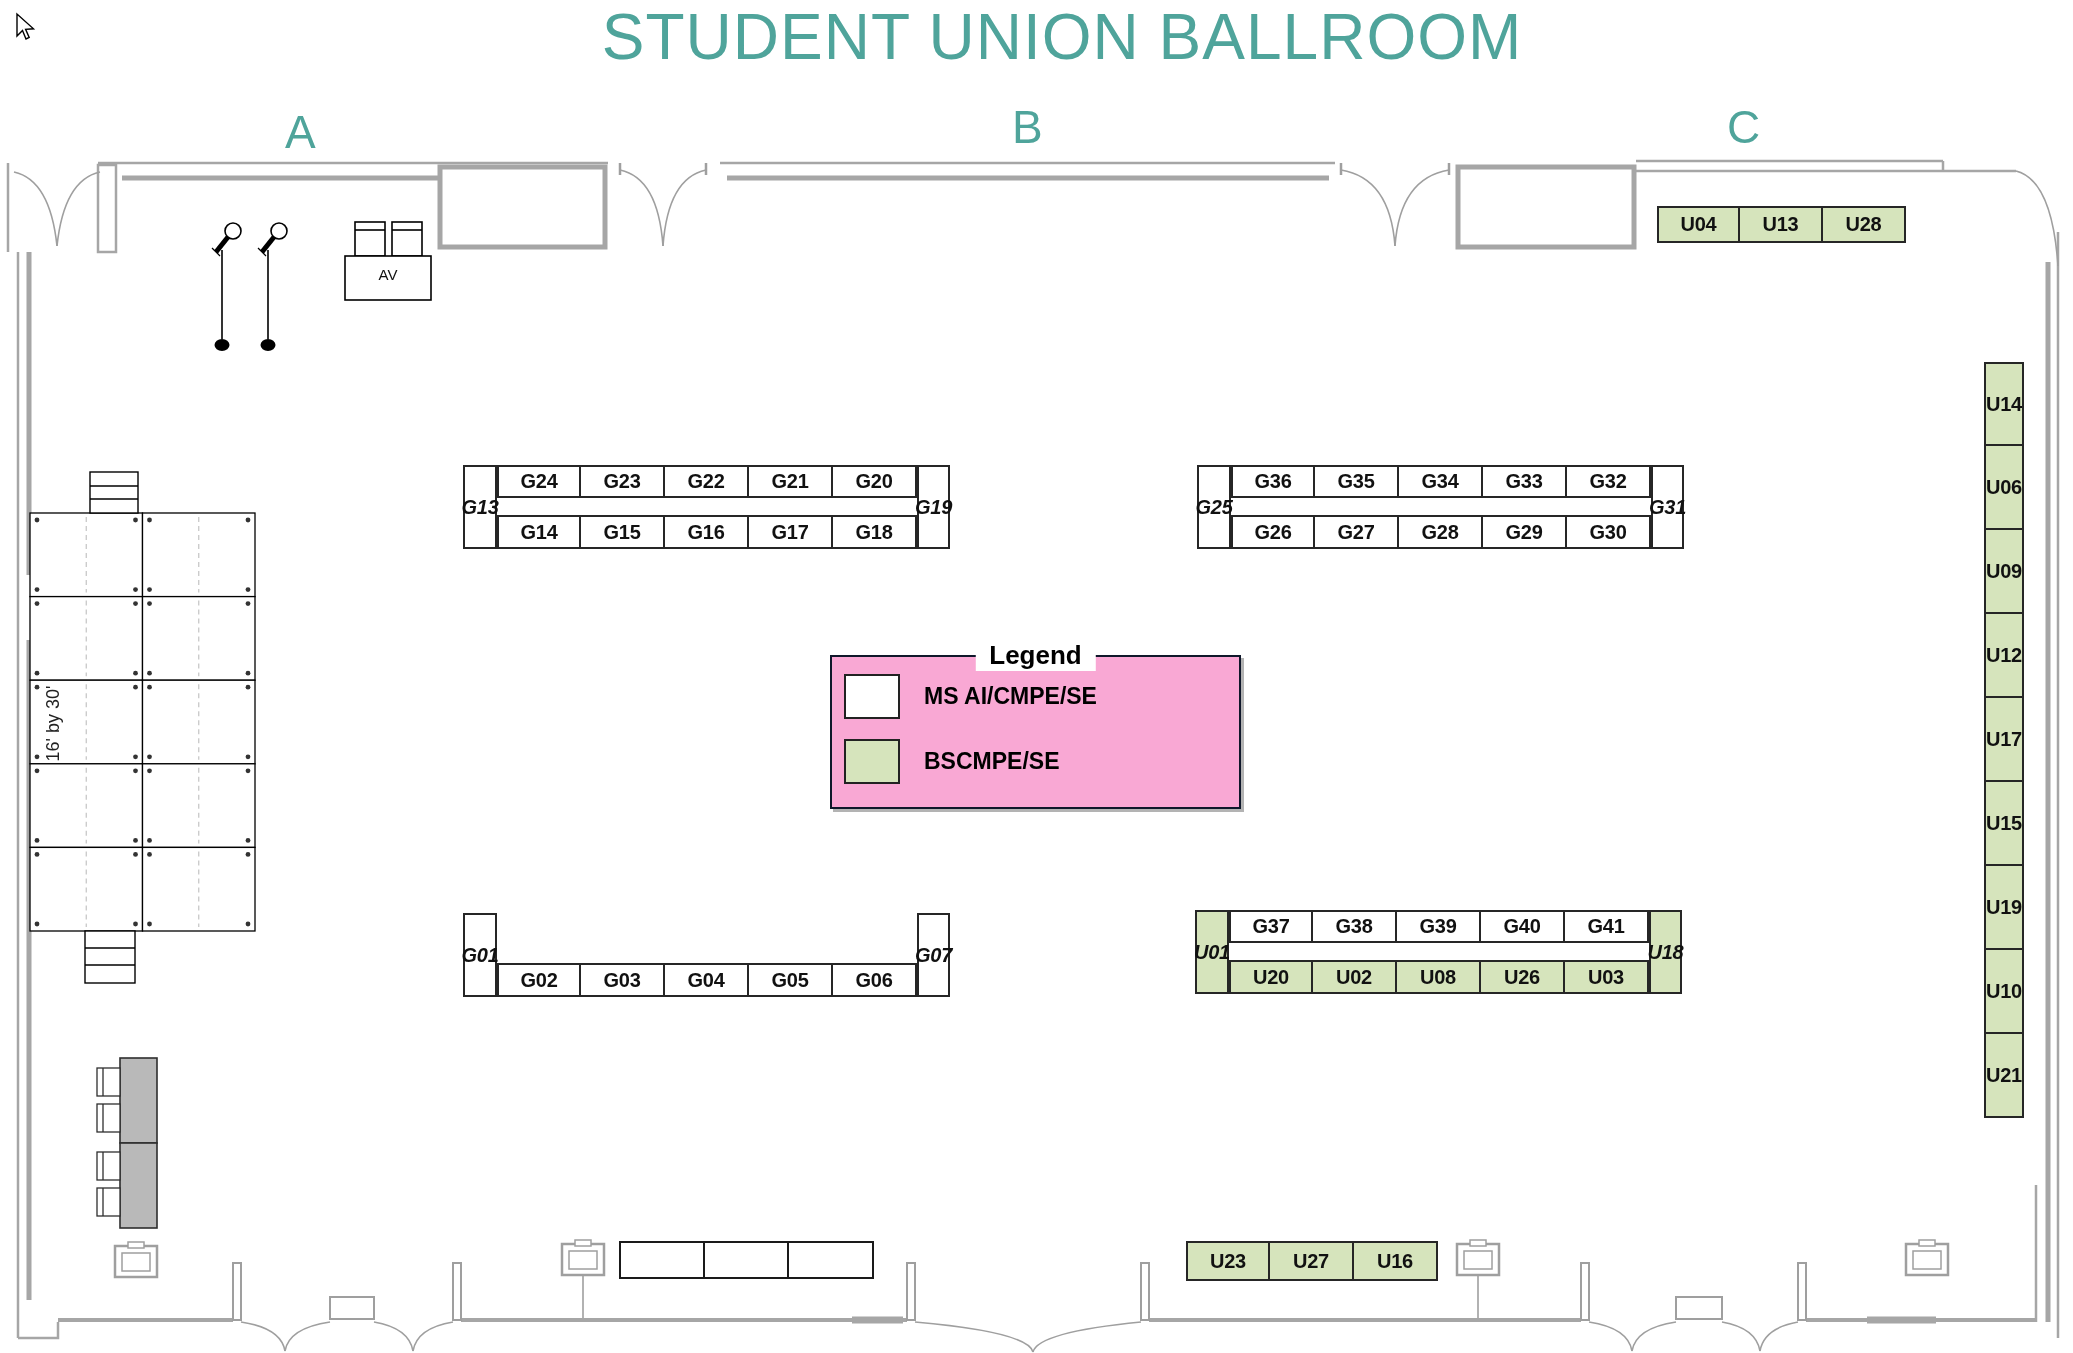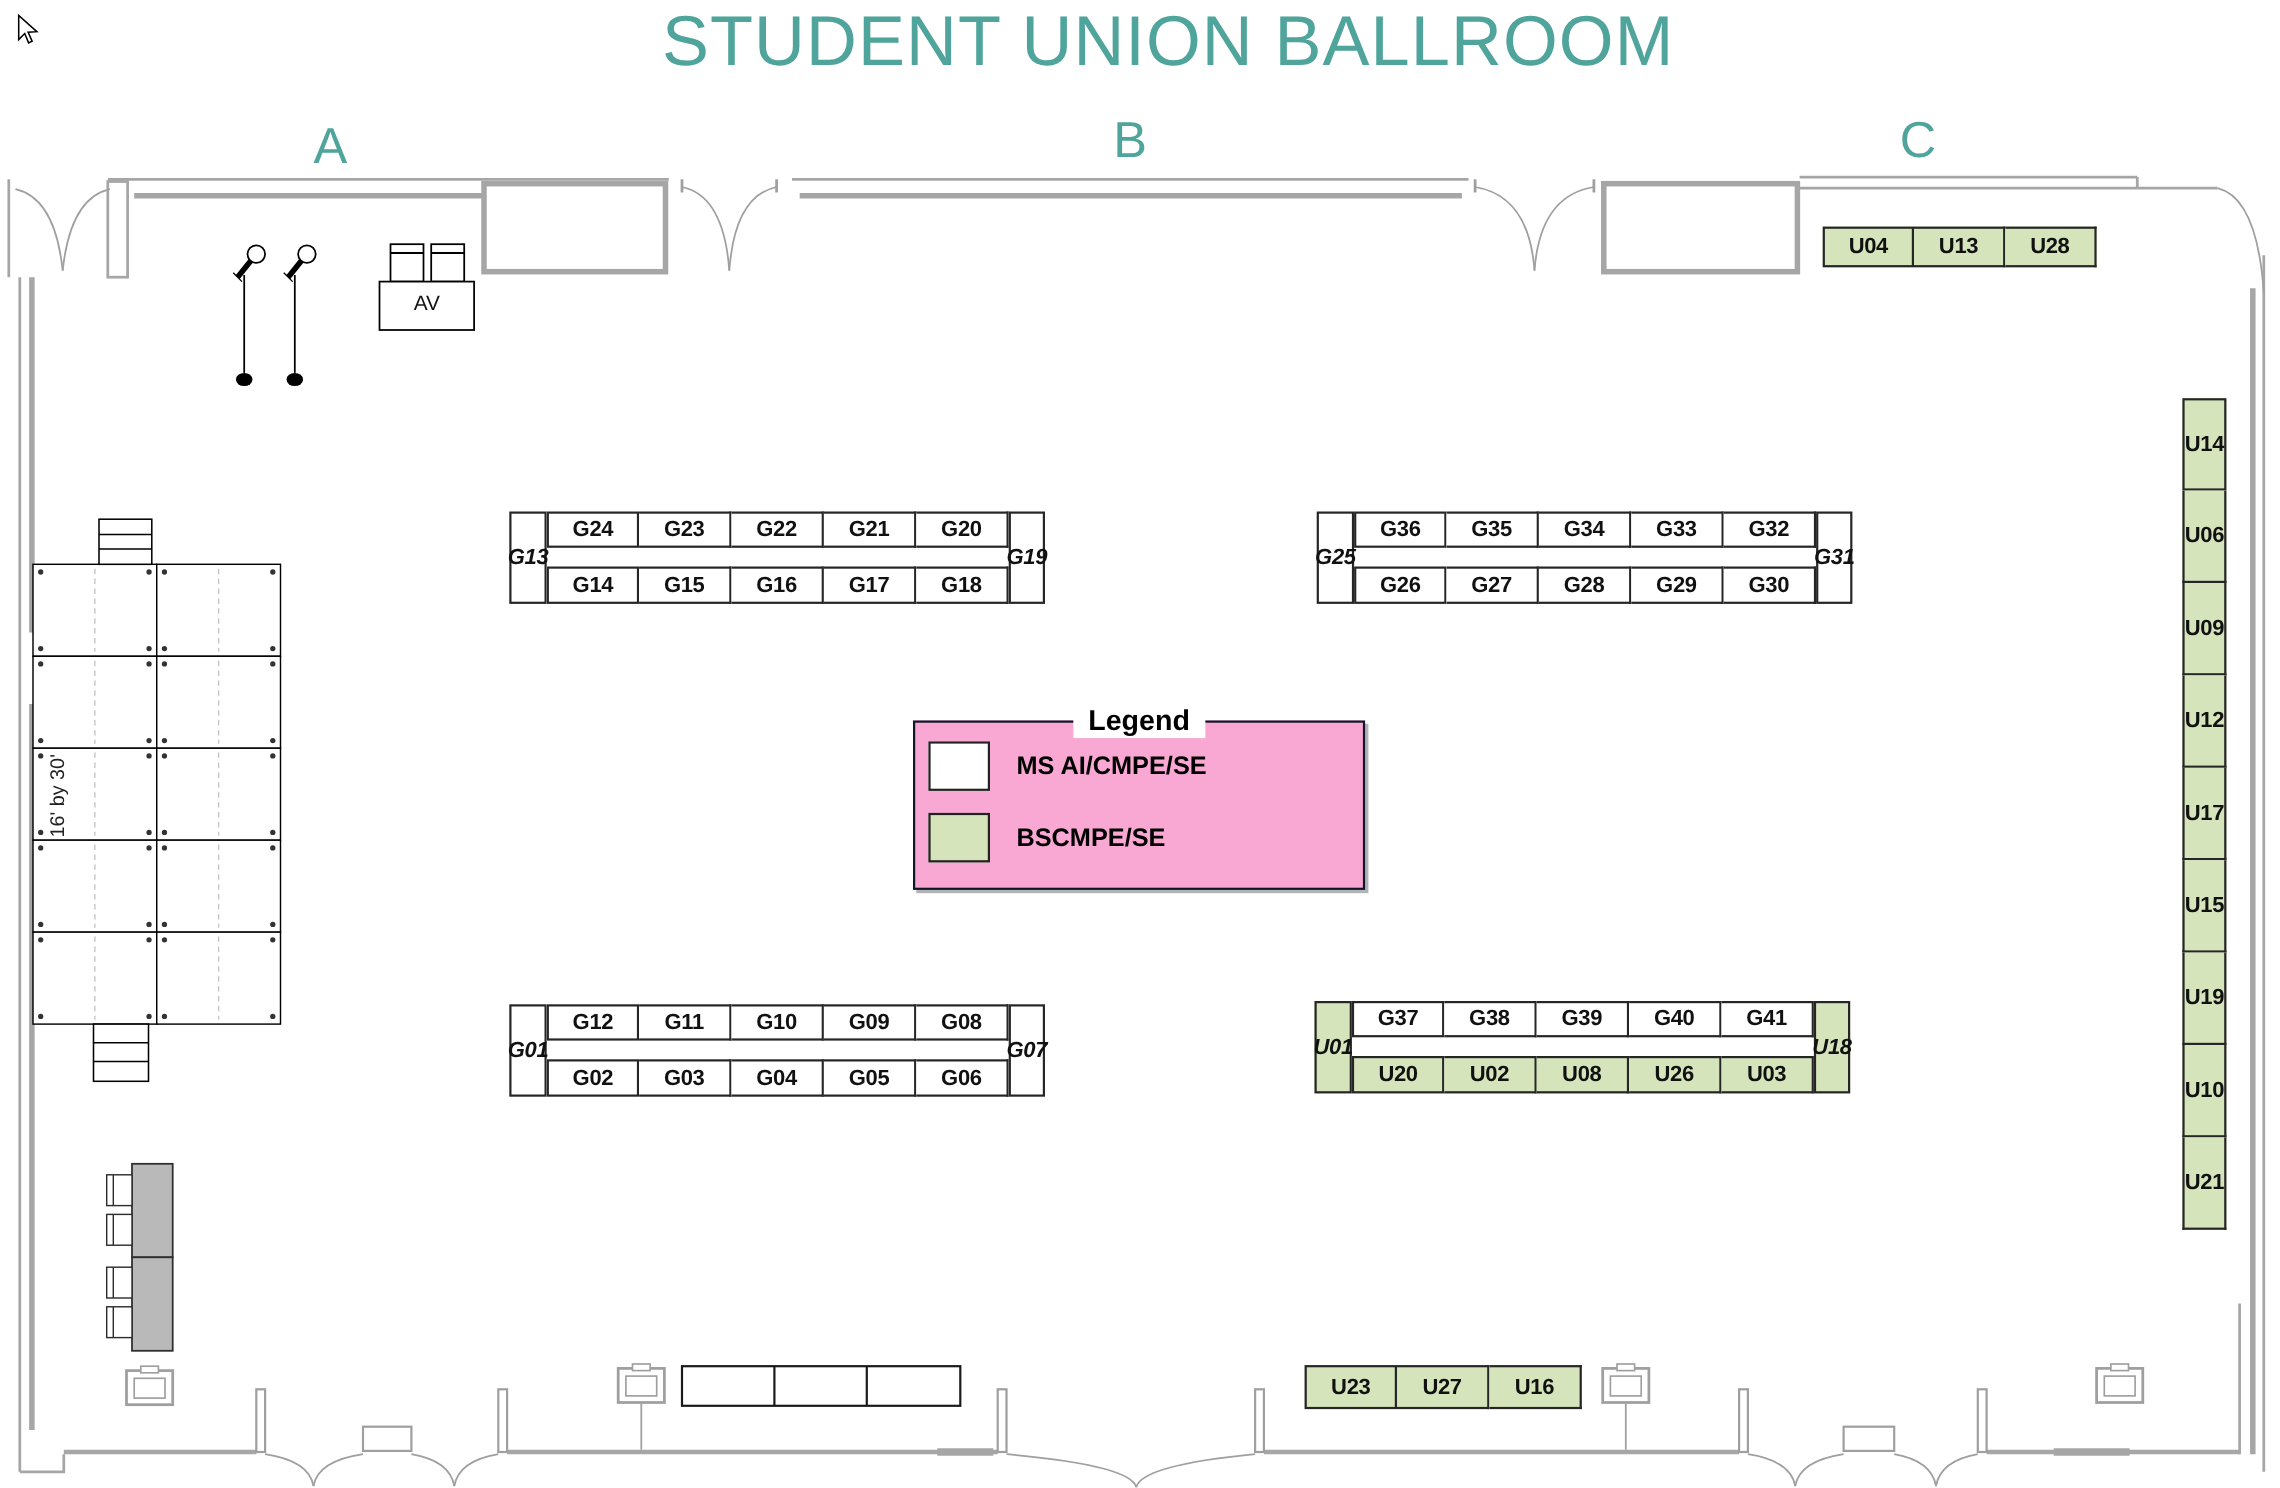--- a/index.html
+++ b/index.html
@@ -51,21 +51,21 @@
   .legend-title{position:absolute;top:-17px;left:50%;transform:translateX(-50%);background:#fff;
     padding:0 14px;font-weight:bold;font-size:26px;color:#000;}
   .legend-row{position:absolute;left:12px;display:flex;align-items:center;}
   #legend-row-ms{top:17px;} #legend-row-bs{top:82px;}
   .swatch{box-sizing:border-box;border:2px solid #222;width:56px;height:45px;display:inline-block;}
   .legend-label{margin-left:24px;font-weight:bold;font-size:23px;color:#000;}
 
   .stage-size{position:absolute;left:-20px;top:713px;width:146px;text-align:center;
     transform:rotate(-90deg);font-size:18px;color:#222;}
   .av-label{position:absolute;left:345px;top:266px;width:86px;text-align:center;
-    font-size:19px;color:#111;}
+    font-size:15px;color:#111;}
   .cursor{position:absolute;left:14px;top:12px;}
 </style>
 </head>
 <body>
 
 <div id="canvas">
 
   <svg id="bg" width="2073" height="1353" viewBox="0 0 2073 1353">
     <defs>
       <g id="fbox">
@@ -325,27 +325,20 @@
         <div class="booth ms">G26</div>
         <div class="booth ms">G27</div>
         <div class="booth ms">G28</div>
         <div class="booth ms">G29</div>
         <div class="booth ms">G30</div>
       </div>
     <div class="booth side right ms">G31</div>
   </div>
   <div class="cluster" id="cl-bl">
     <div class="booth side left ms">G01</div>
-    <div class="row top">
-        <div class="booth ms">G12</div>
-        <div class="booth ms">G11</div>
-        <div class="booth ms">G10</div>
-        <div class="booth ms">G09</div>
-        <div class="booth ms">G08</div>
-      </div>
     <div class="row bottom">
         <div class="booth ms">G02</div>
         <div class="booth ms">G03</div>
         <div class="booth ms">G04</div>
         <div class="booth ms">G05</div>
         <div class="booth ms">G06</div>
       </div>
     <div class="booth side right ms">G07</div>
   </div>
   <div class="cluster" id="cl-br">

